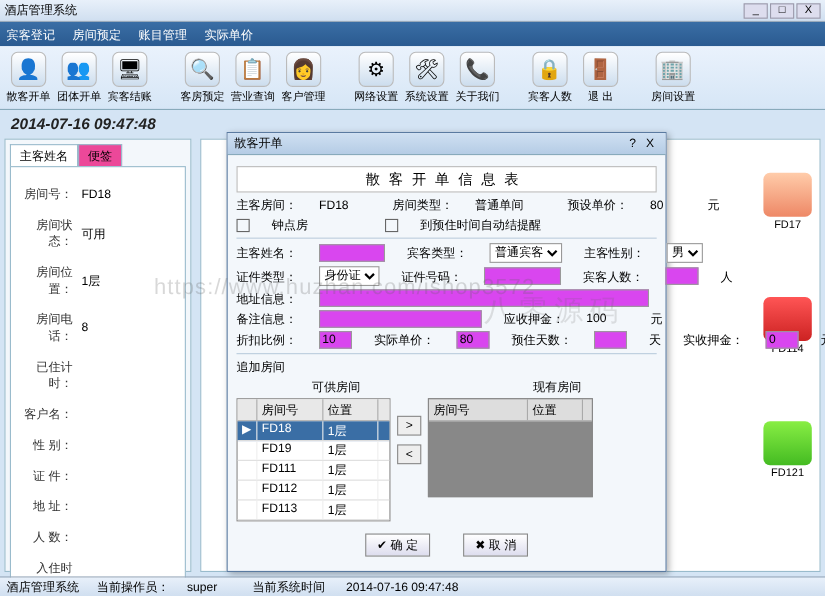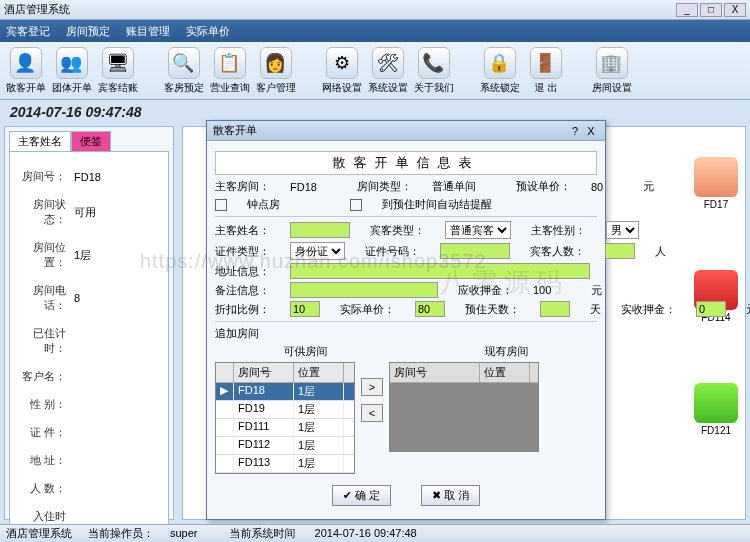--- a/index.html
+++ b/index.html
@@ -40,21 +40,21 @@
 
 .dialog{position:absolute;left:206px;top:120px;width:400px;height:400px;background:#f3f7fb;border:1px solid #5a7aa0;box-shadow:2px 2px 6px rgba(0,0,0,.3)}
 .dlg-title{height:20px;background:linear-gradient(#cfe0f2,#b5cce5);display:flex;align-items:center;padding:0 6px;border-bottom:1px solid #8ab}
 .dlg-title .spacer{flex:1}
 .dlg-title .x{width:16px;text-align:center}
 .dlg-body{padding:4px 8px}
 .dlg-heading{text-align:center;font-size:13px;letter-spacing:8px;margin:6px 0 4px;border:1px solid #bbb;background:#fff;padding:2px}
 .frow{display:flex;align-items:center;margin:3px 0;gap:20px}
 .frow .fl{white-space:nowrap}
 .frow .fv{white-space:nowrap}
-.frow input[type=text]{height:16px;border:1px solid #999;background:#bef264;padding:0 2px}
+.frow input[type=text]{height:16px;border:1px solid #999;background:#d946ef;padding:0 2px}
 .frow select{height:18px;border:1px solid #999;background:#fff}
 .chk{width:12px;height:12px;border:1px solid #666;display:inline-block;vertical-align:middle}
 .hr{height:1px;background:#bcd;margin:4px 0}
 .subhead{text-align:left;margin:4px 0 2px}
 .tables{display:flex;align-items:flex-start;gap:6px}
 .tbl{border:1px solid #888;background:#fff}
 .tbl .hdr{display:flex;background:#e8e8e8;border-bottom:1px solid #aaa}
 .tbl .hdr div{padding:2px 4px;border-right:1px solid #aaa}
 .tbl .tr{display:flex;border-bottom:1px solid #ddd}
 .tbl .tr.sel{background:#3a6ea5;color:#fff}
@@ -122,21 +122,21 @@
       <div class="ic">🛠</div>
       <div class="lb">系统设置</div>
     </div>
     <div class="tbtn">
       <div class="ic">📞</div>
       <div class="lb">关于我们</div>
     </div>
     <div class="tgap"></div>
     <div class="tbtn">
       <div class="ic">🔒</div>
-      <div class="lb">系统锁定</div>
+      <div class="lb">宾客人数</div>
     </div>
     <div class="tbtn">
       <div class="ic">🚪</div>
       <div class="lb">退 出</div>
     </div>
     <div class="tgap"></div>
     <div class="tbtn">
       <div class="ic">🏢</div>
       <div class="lb">房间设置</div>
     </div>

